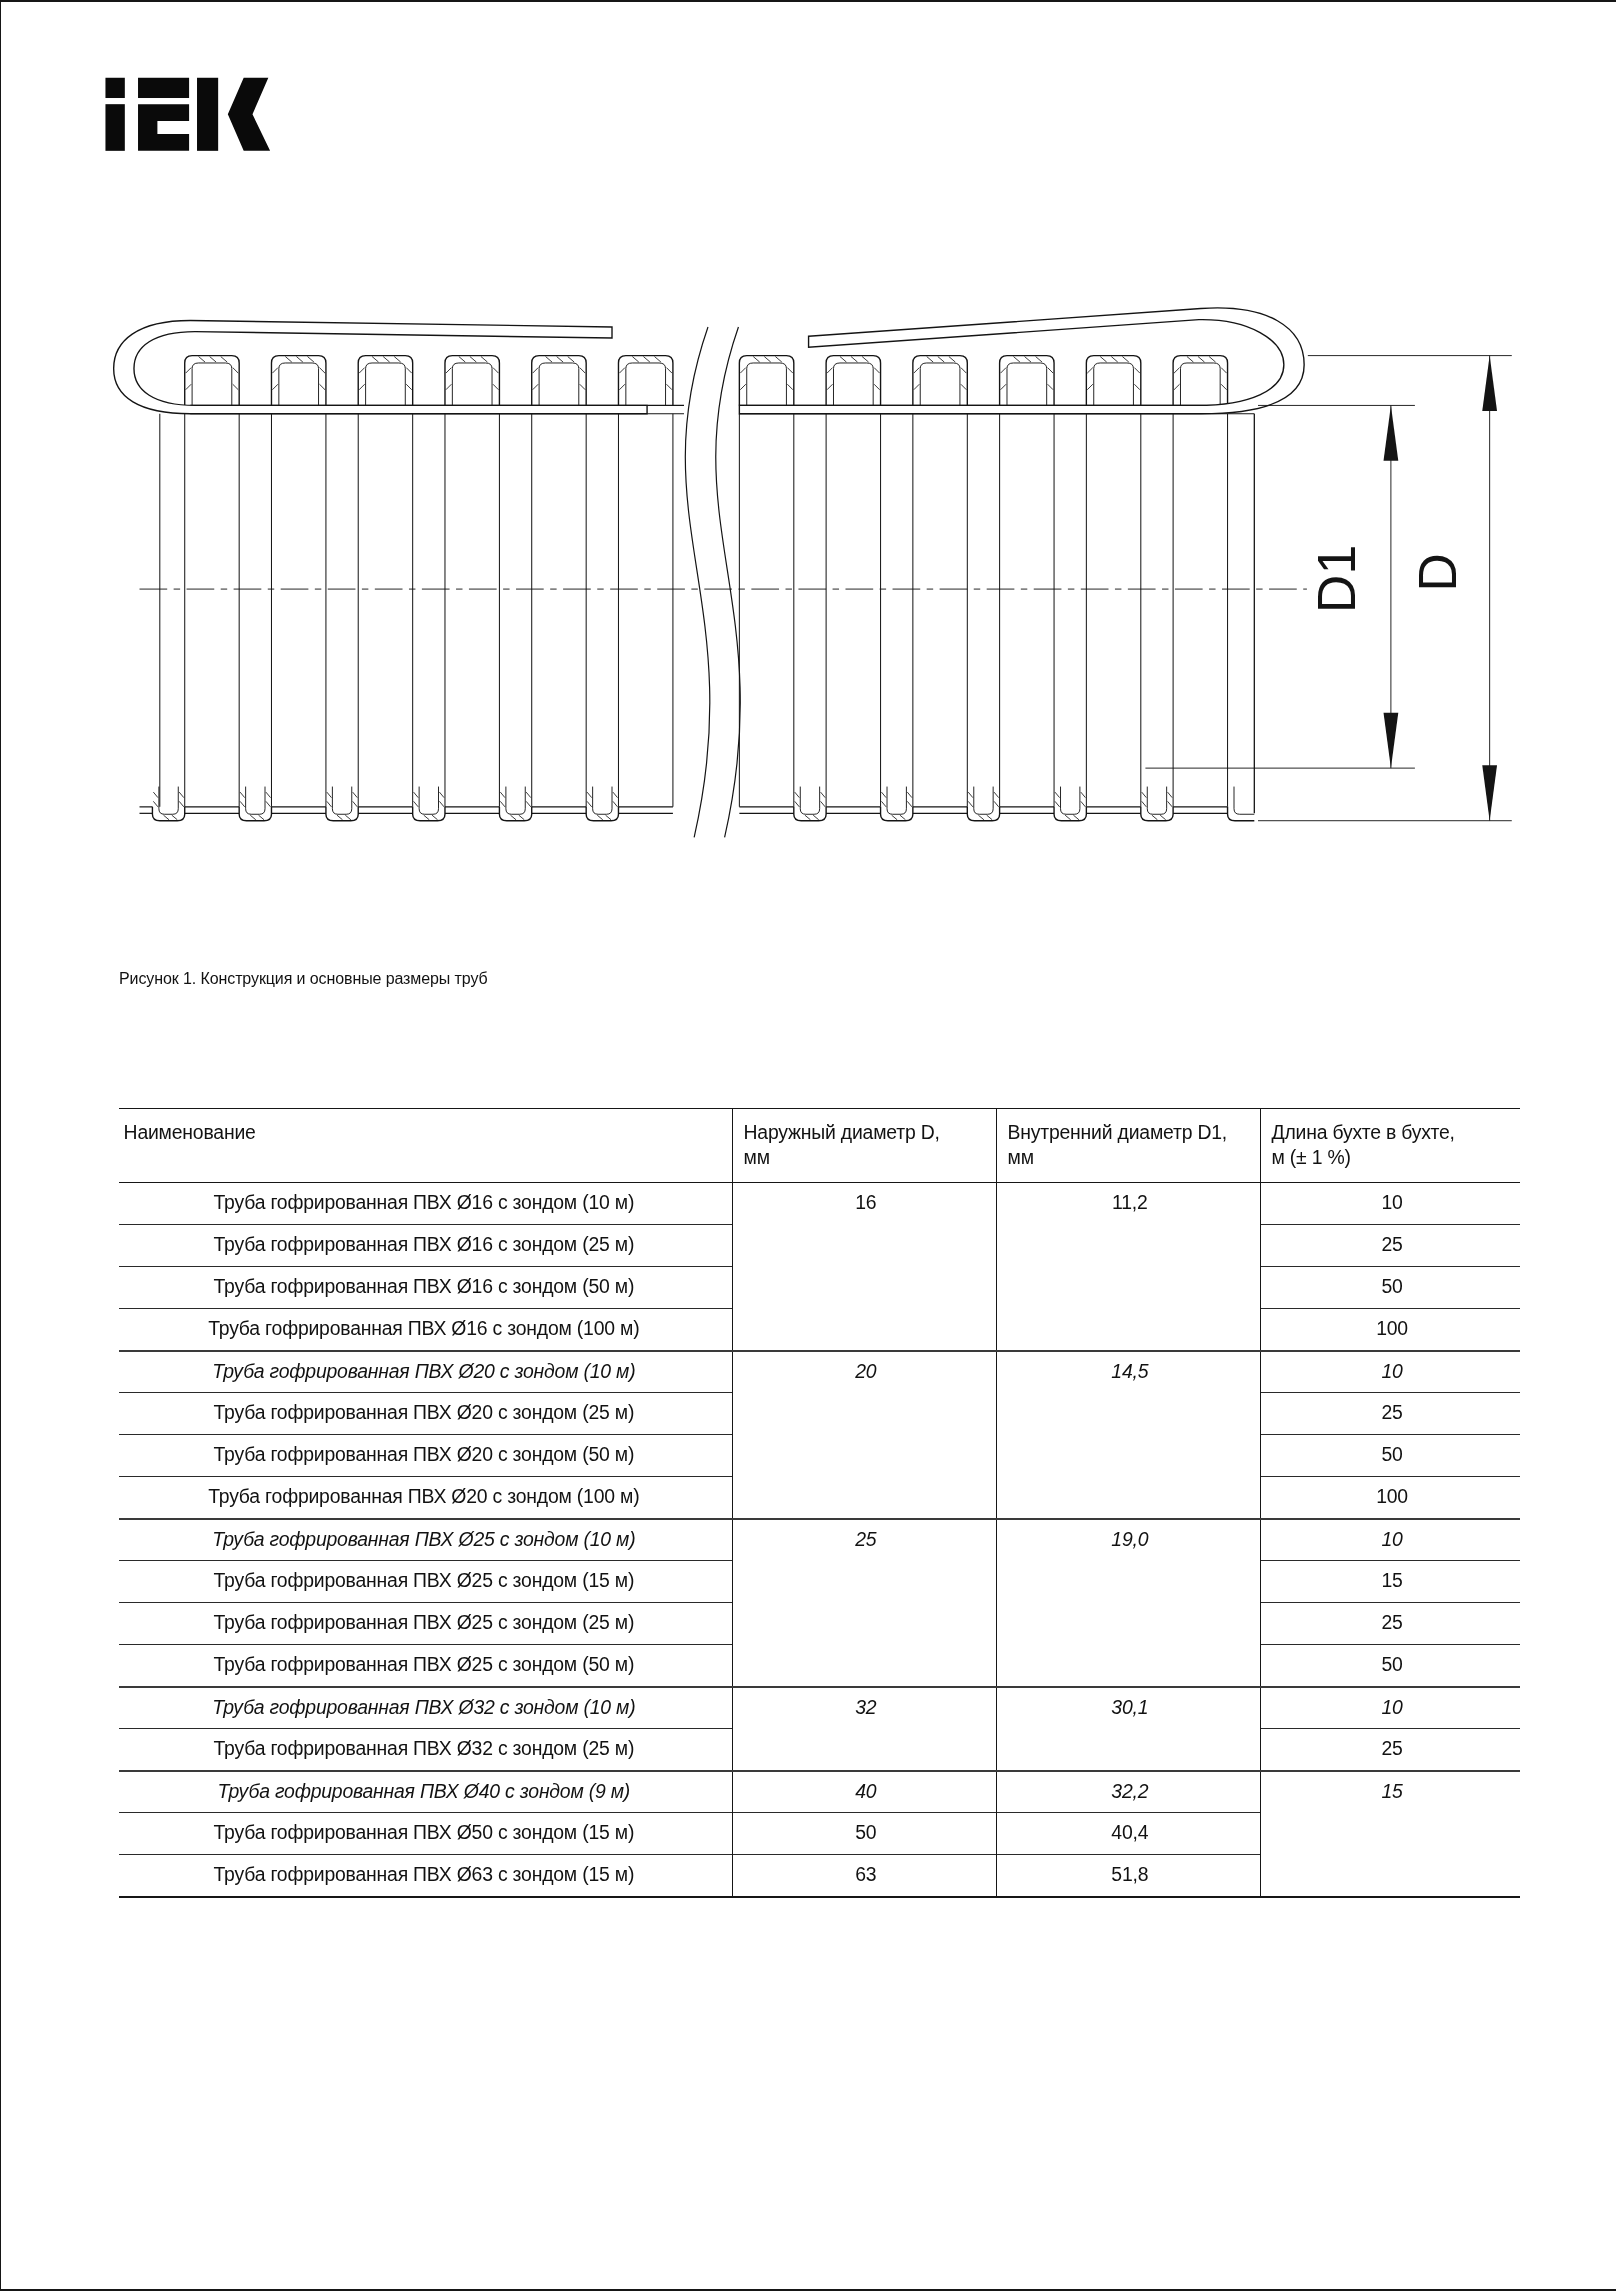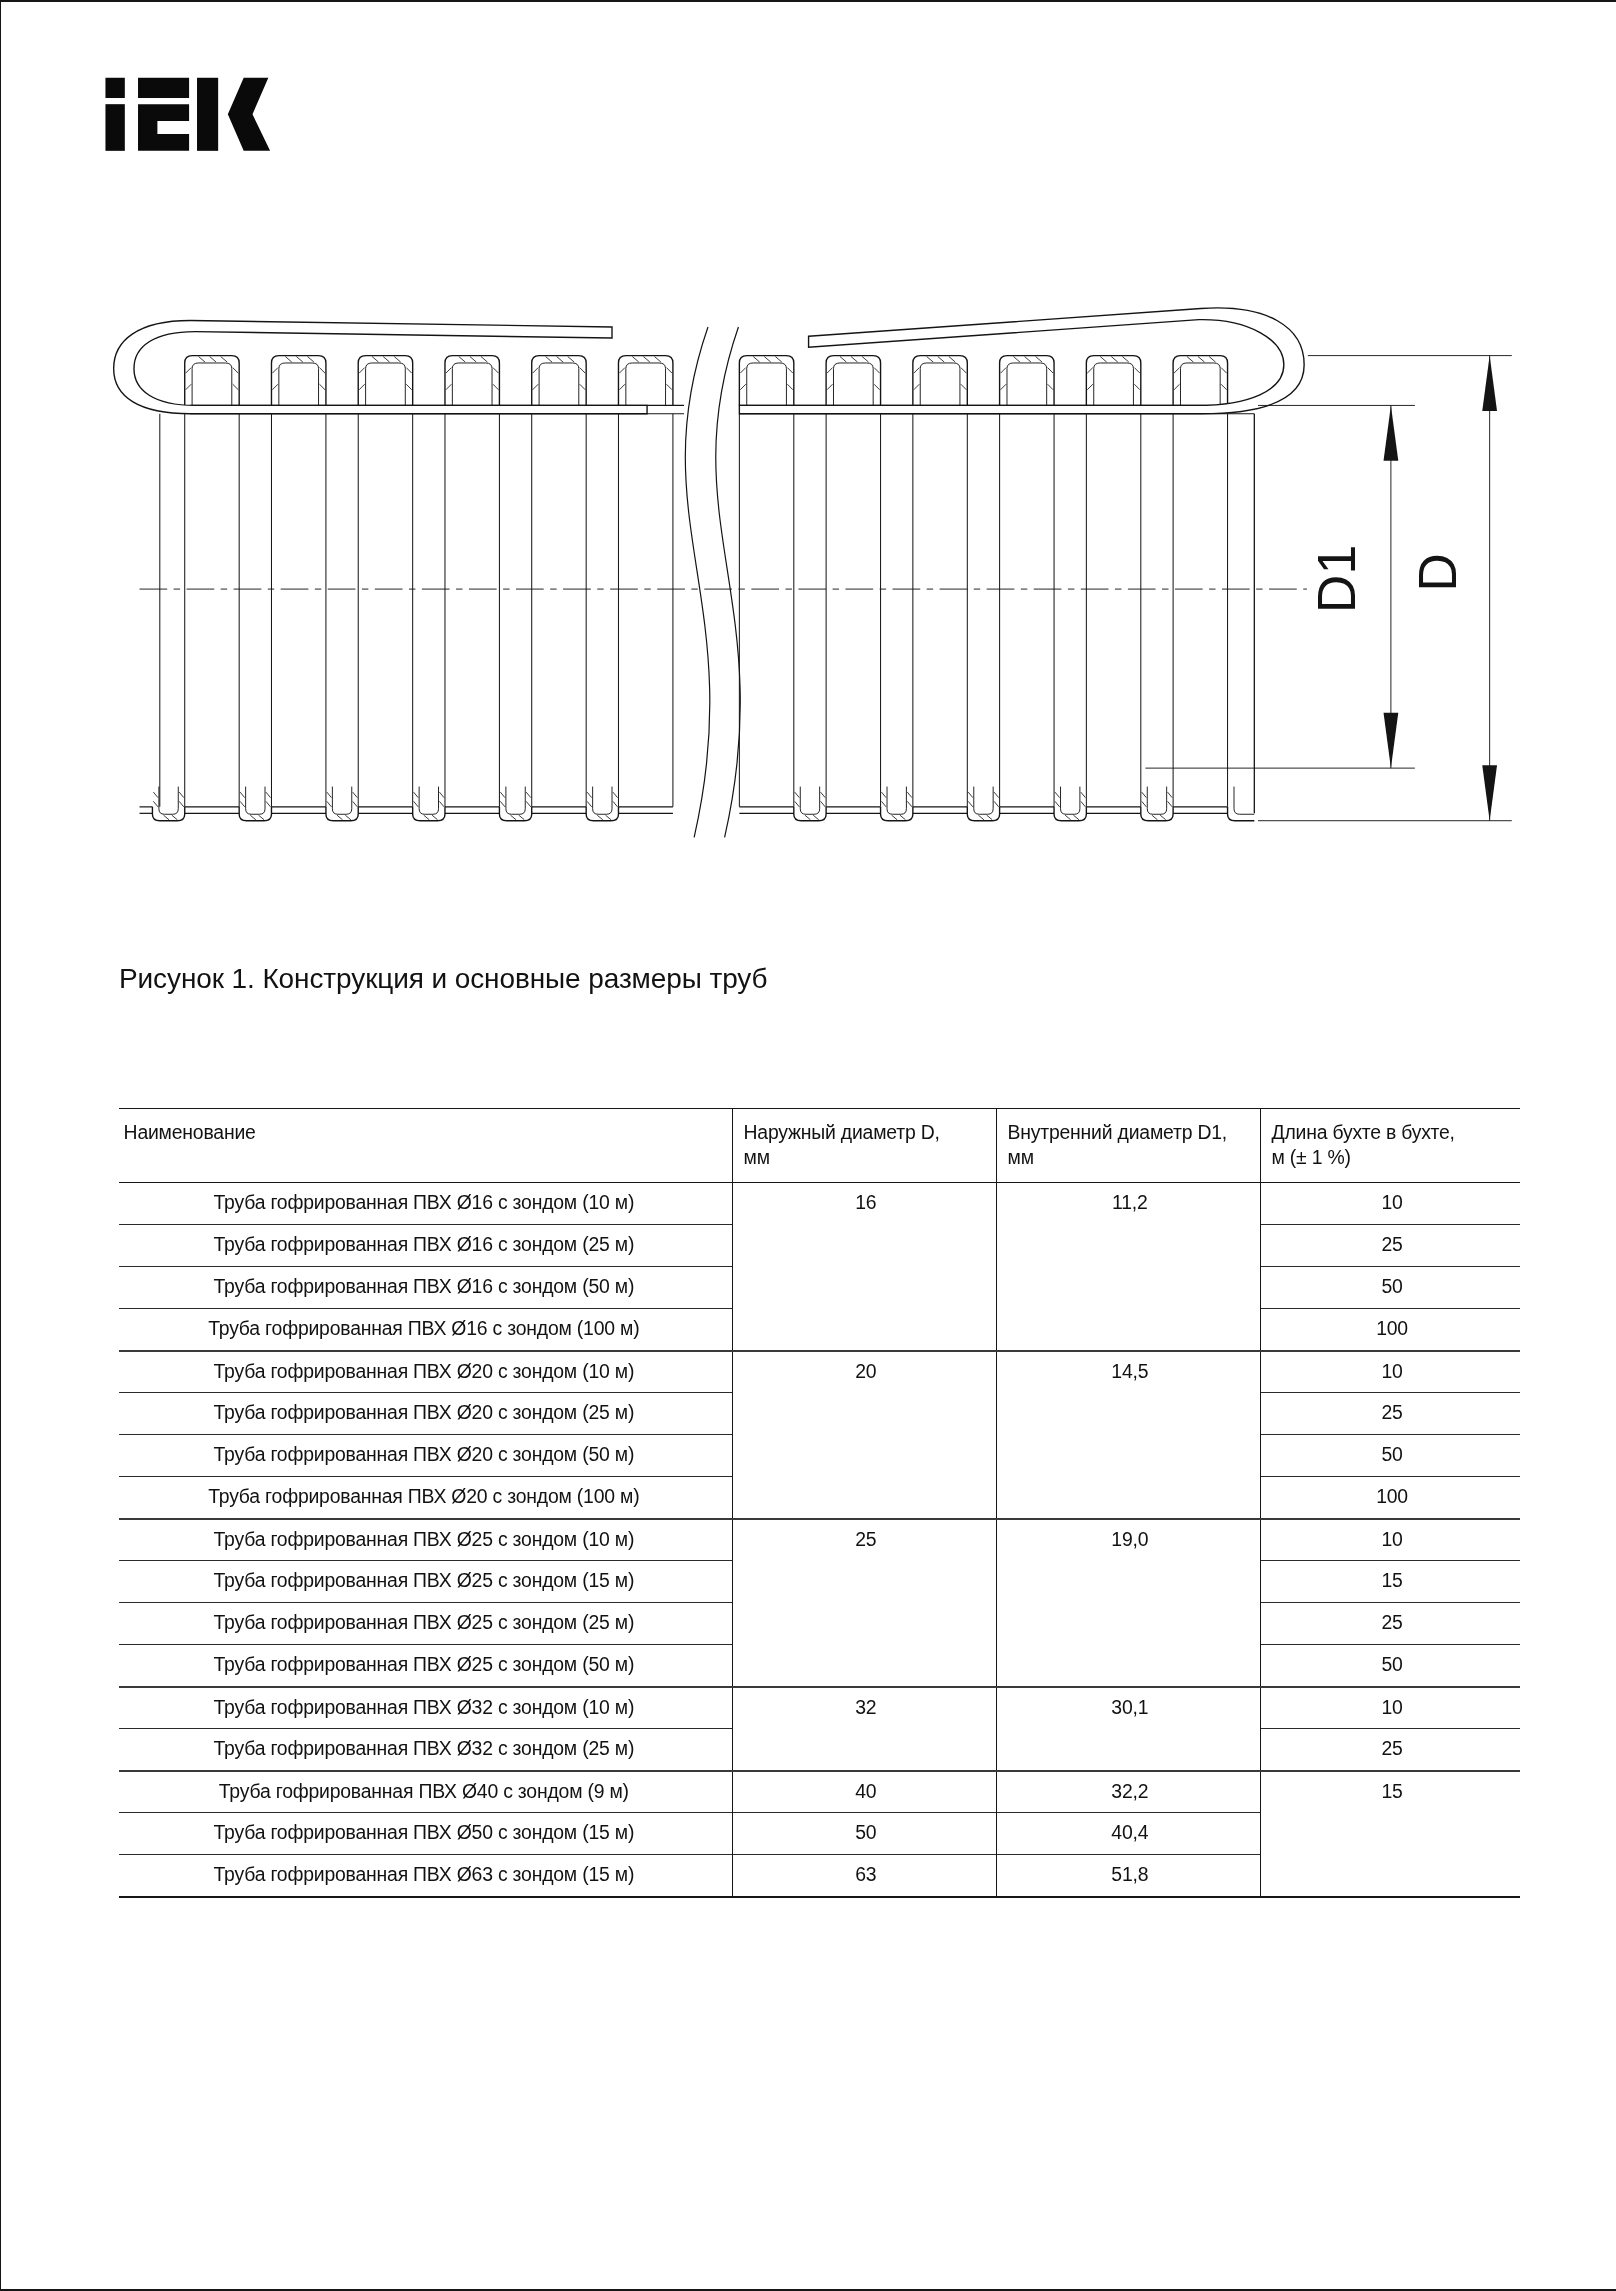--- a/index.html
+++ b/index.html
@@ -4,39 +4,39 @@
 <style>
   html,body{margin:0;padding:0;background:#e8e8e8;}
   .page{
     position:relative;width:1617px;height:2292px;margin:0 auto;background:#ffffff;
     border:1.8px solid #161616;border-top-width:2.8px;border-bottom-width:3.7px;box-sizing:border-box;
     font-family:"Liberation Sans",sans-serif;color:#121212;overflow:hidden;
   }
   .logo{position:absolute;left:104px;top:74px;width:177px;height:81px;}
   .logo svg{display:block;width:100%;height:100%;}
   .drawing{position:absolute;left:0;top:277px;width:1617px;height:646px;}
-  .caption{position:absolute;left:118px;top:965px;font-size:28px;line-height:24px;letter-spacing:-0.1px;}
+  .caption{position:absolute;left:118px;top:965px;font-size:16px;line-height:24px;letter-spacing:-0.1px;}
   .spec-table{
     position:absolute;left:118px;top:1106px;width:1401px;
     border-collapse:collapse;table-layout:fixed;
     border-top:1.8px solid #161616;border-bottom:2.3px solid #161616;
     font-size:19.4px;letter-spacing:-0.2px;
   }
   .spec-table th{
     height:74px;vertical-align:top;text-align:left;font-weight:400;
     padding:11px 7.4px 0 11px;line-height:25px;border-bottom:1.4px solid #161616;box-sizing:border-box;
   }
   .spec-table td{
     height:42px;vertical-align:top;text-align:center;
     padding:8.3px 7.4px 0 11px;line-height:22px;box-sizing:border-box;
   }
   .spec-table .c1{padding-left:4.6px;margin-top:31px;}
   .spec-table .c2,.spec-table .c3,.spec-table .c4{border-left:1.2px solid #161616;}
   .spec-table tr.sep td{border-top:1.3px solid #2a2a2a;}
-  .spec-table tr.grp td{border-top:2.3px solid #3a3a3a;}
+  .spec-table tr.grp td{border-top:2.3px solid #3a3a3a;font-style:italic;}
 </style>
 </head>
 <body>
 
 <div class="page">
 
   <div class="logo">
     <svg viewBox="0 0 200 92">
       <g fill="#0a0a0a">
         <rect x="0" y="2" width="22" height="23"></rect>

